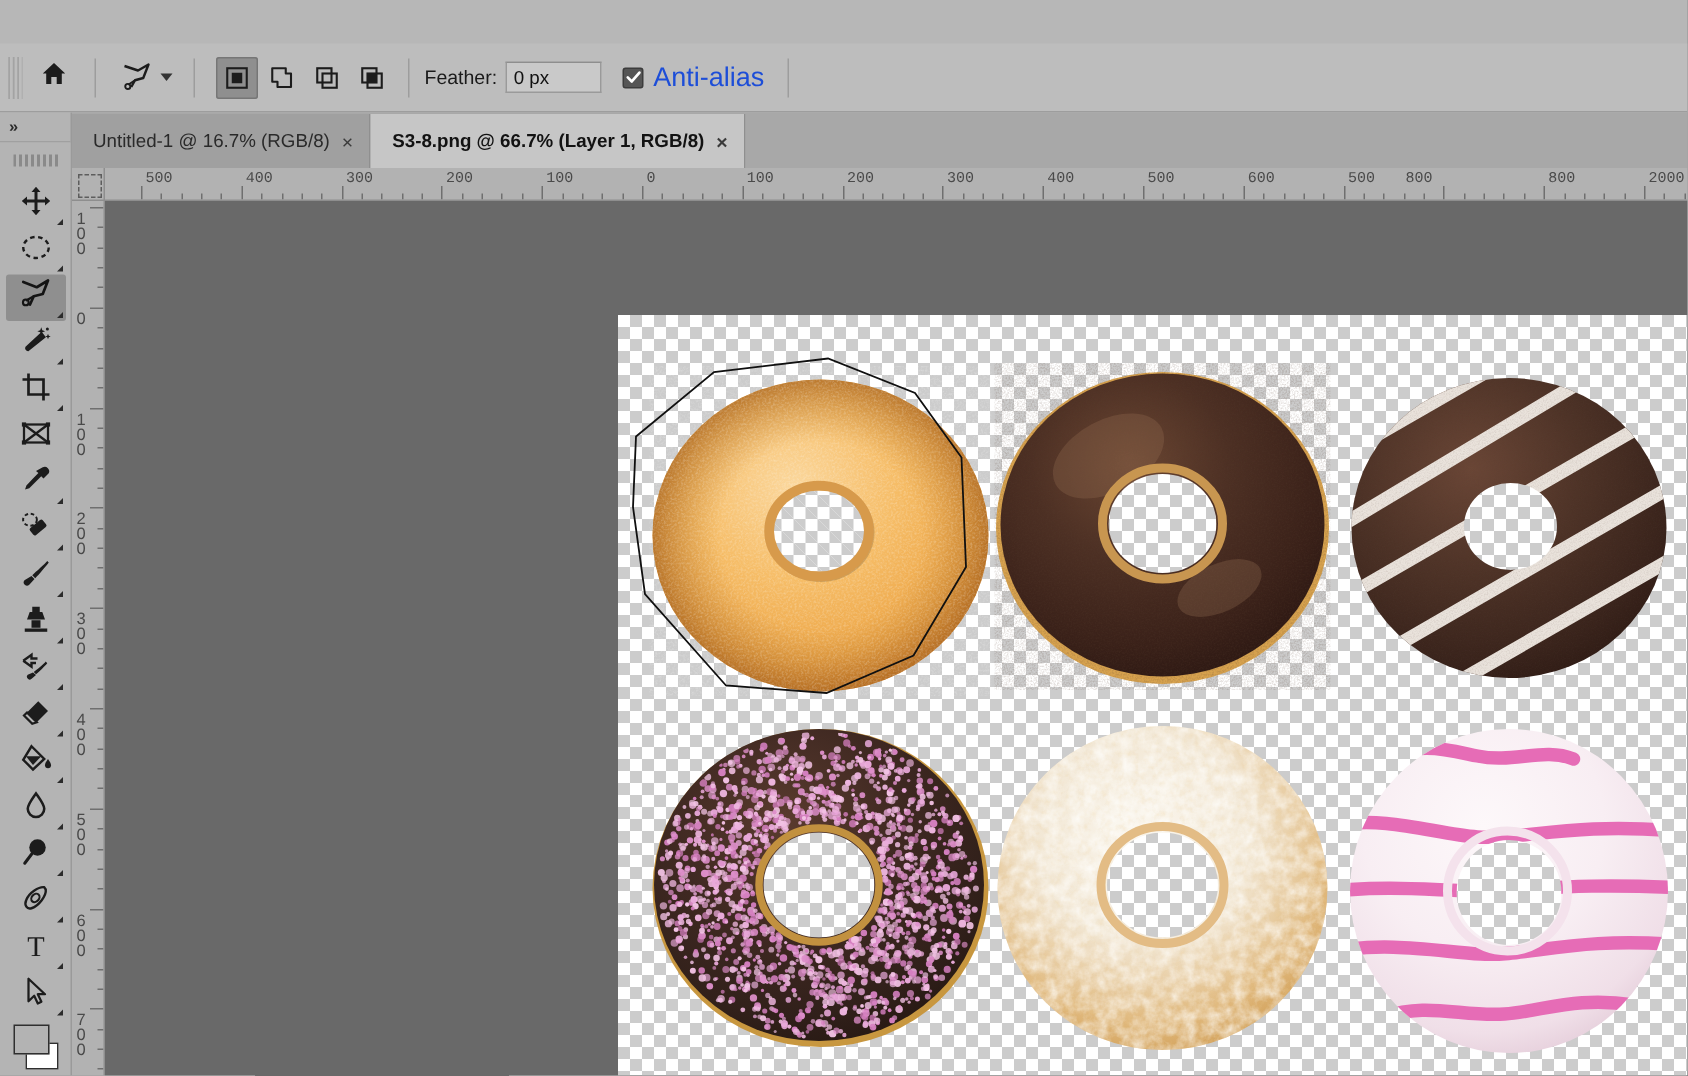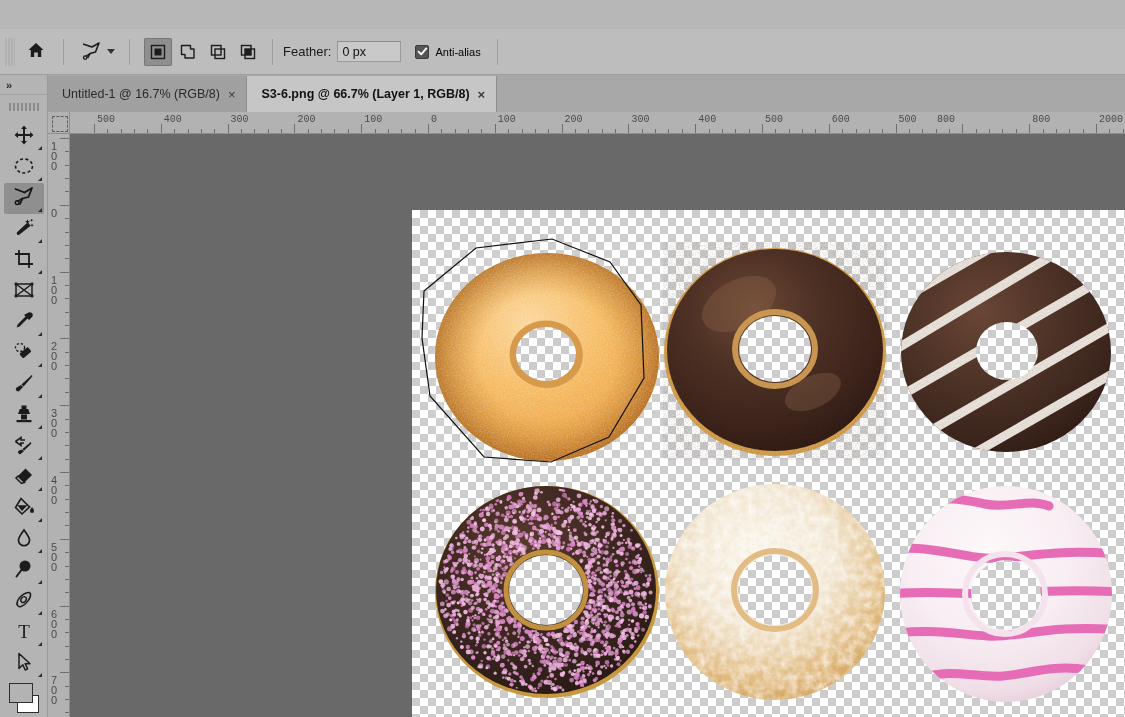--- a/index.html
+++ b/index.html
@@ -62,21 +62,21 @@
     border:1px solid #9a9a9a; border-top-color:#8e8e8e;
     font-size:12.5px; color:#111; padding:0 4px; line-height:19px;
     font-family:"Liberation Sans", sans-serif;
   }
   .checkrow { display:flex; align-items:center; gap:6px; margin-left:14px; }
   .checkbox {
     width:14px; height:14px; background:#555; border:1px solid #3c3c3c; border-radius:2px;
     display:flex; align-items:center; justify-content:center;
   }
   .checkbox svg { display:block; }
-  .check-label { font-size:11px; color:#000000; }
+  .check-label { font-size:18px; color:#1d4ed8; }
   .btn-mask {
     height:26px; padding:0 16px;
     background:linear-gradient(#d6d6d6,#cacaca);
     border:1px solid #a2a2a2; border-radius:2px;
     font-size:13px; color:#151515; display:flex; align-items:center;
     font-family:"Liberation Sans", sans-serif;
   }
 
   
   .leftdock {
@@ -456,21 +456,21 @@
       <div class="sw-front"></div>
     </div>
   </div>
 
   <div class="tabbar">
     <div class="tab inactive">
       <span>Untitled-1 @ 16.7% (RGB/8)</span>
       <span class="tab-close">×</span>
     </div>
     <div class="tab active">
-      <span>S3-6.png @ 66.7% (Layer 1, RGB/8)</span>
+      <span>S3-8.png @ 66.7% (Layer 1, RGB/8)</span>
       <span class="tab-close">×</span>
     </div>
   </div>
 
   <div class="ruler-corner"></div>
   <div class="ruler-h" id="rulerH">
       <div class="rh-tick" style="left: 24px; height: 9px;"></div>
       <div class="rh-lab" style="left: 27px;">500</div>
       <div class="rh-tick" style="left: 37.36px; height: 4px;"></div>
       <div class="rh-tick" style="left: 50.72px; height: 4px;"></div>

